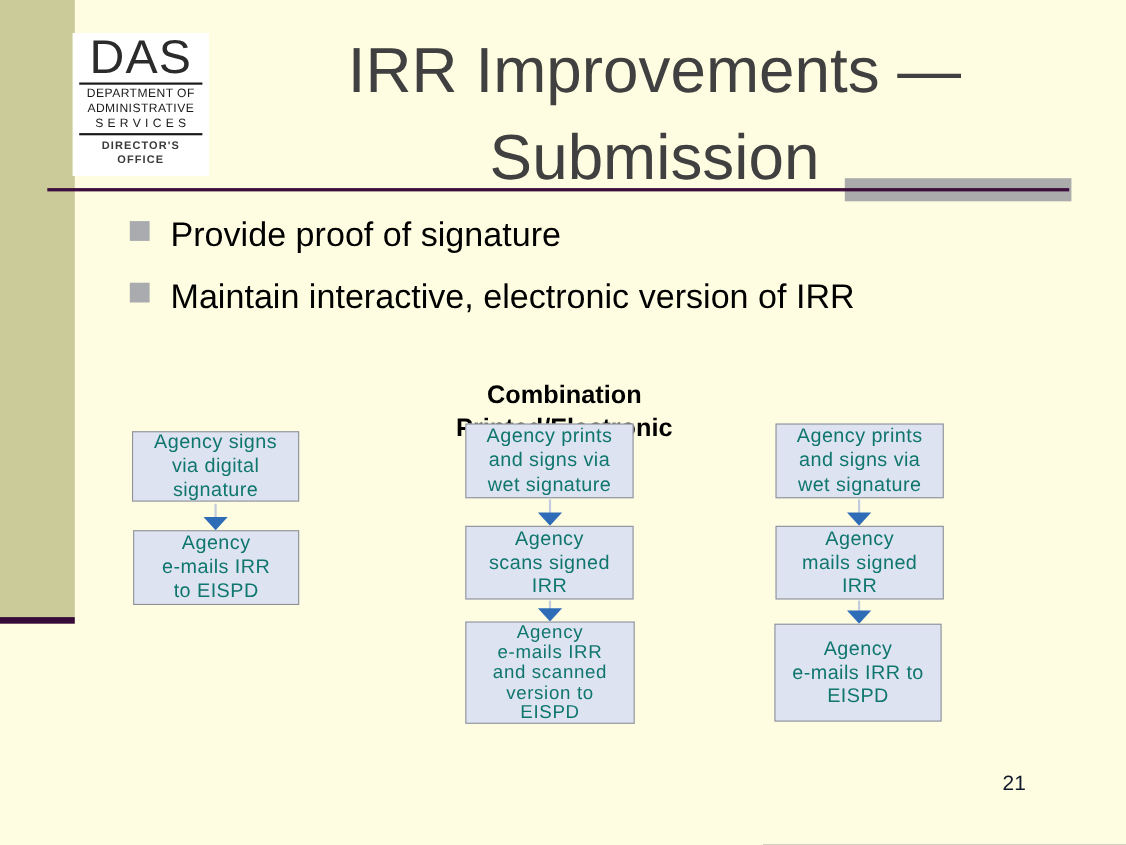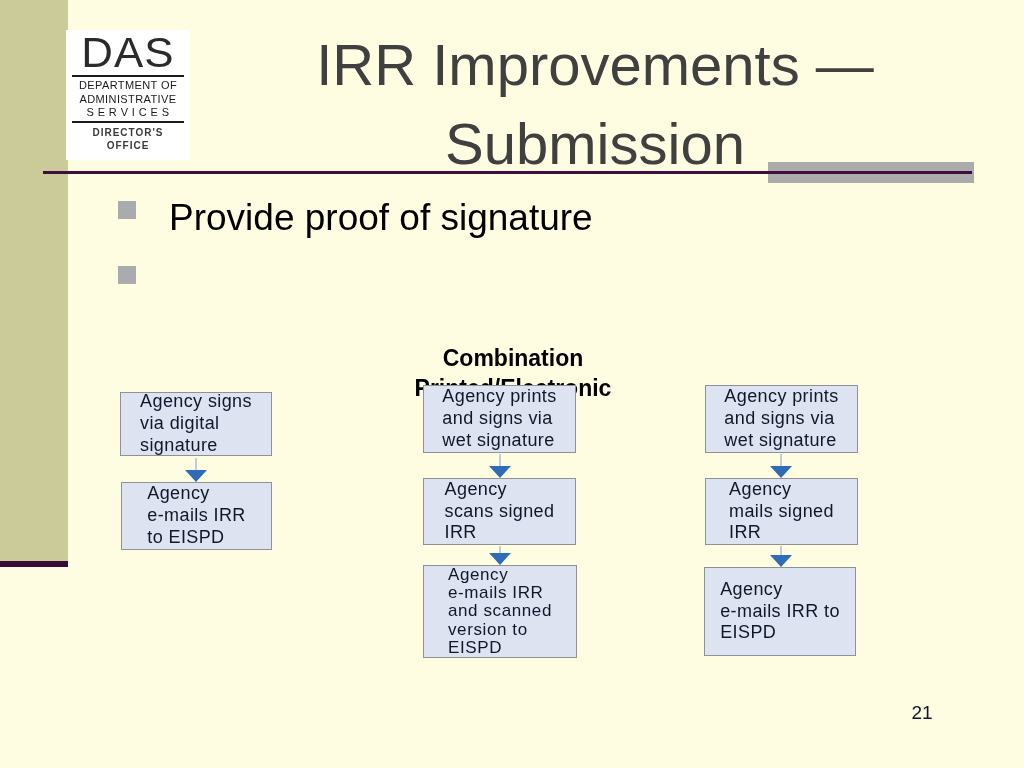--- a/index.html
+++ b/index.html
@@ -26,31 +26,31 @@
   
   .title{position:absolute; left:195px; top:26px; width:800px; text-align:center;
          font-size:58px; line-height:1.36; color:#404040; white-space:pre-line;}
   .gray-accent{position:absolute; left:768px; top:162px; width:206px; height:21px; background:#ABABAB; z-index:1;}
   .rule{position:absolute; left:43px; top:171px; width:929px; height:3px; background:#3E0E3E; z-index:2;}
 
   
   .bullets{position:absolute; left:118px; top:192px; width:870px;}
   .bullet-row{display:flex; align-items:flex-start; margin-bottom:13px;}
   .bullet-sq{flex:0 0 18px; width:18px; height:18px; background:#A9ABAE; margin-top:9px; margin-right:19px;}
-  .bullet-text{font-size:37px; line-height:1.4; color:#000;margin-left:14px;}
+  .bullet-text{font-size:31px; line-height:1.4; color:#000;}
 
   
   .col-header{position:absolute; text-align:center; font-size:23px; font-weight:700; line-height:1.32; white-space:pre-line; color:#000;}
   .hdr1{left:100px; top:334px; width:220px;}
   .hdr2{left:393px; top:307px; width:240px;margin-top:36px;}
   .hdr3{left:698px; top:336px; width:185px;}
 
   .fbox{position:absolute; background:#DEE3F2; border:1px solid #8E9296;
-        display:flex; align-items:center; justify-content:center; 
-        font-size:18px; line-height:1.22; letter-spacing:0.4px; color:#0f172a; white-space:pre-line;
+        display:flex; align-items:center; justify-content:center; text-align:center;
+        font-size:18px; line-height:1.22; letter-spacing:0.4px; color:#0f766e; white-space:pre-line;
         box-sizing:border-box;}
   .tight{font-size:17px; line-height:1.08; letter-spacing:0.6px;}
 
   .c1b1{left:120px; top:392px; width:152px; height:64px;}
   .c1b2{left:121px; top:482px; width:151px; height:68px;}
   .c2b1{left:423px; top:385px; width:153px; height:68px;}
   .c2b2{left:423px; top:478px; width:153px; height:67px;}
   .c2b3{left:423px; top:565px; width:154px; height:93px;}
   .c3b1{left:705px; top:385px; width:153px; height:68px;}
   .c3b2{left:705px; top:478px; width:153px; height:67px;}
@@ -94,20 +94,21 @@
   <div class="gray-accent"></div>
   <div class="rule"></div>
 
   <div class="bullets">
     <div class="bullet-row">
       <div class="bullet-sq"></div>
       <div class="bullet-text">Provide proof of signature</div>
     </div>
     <div class="bullet-row">
       <div class="bullet-sq"></div>
+      <div class="bullet-text">Maintain interactive, electronic version of IRR</div>
     </div>
   </div>
 
   <div class="col-header hdr2">Combination
 Printed/Electronic</div>
 
   <div class="fbox c1b1">Agency signs
 via digital
 signature</div>
   <div class="arrow a1">

